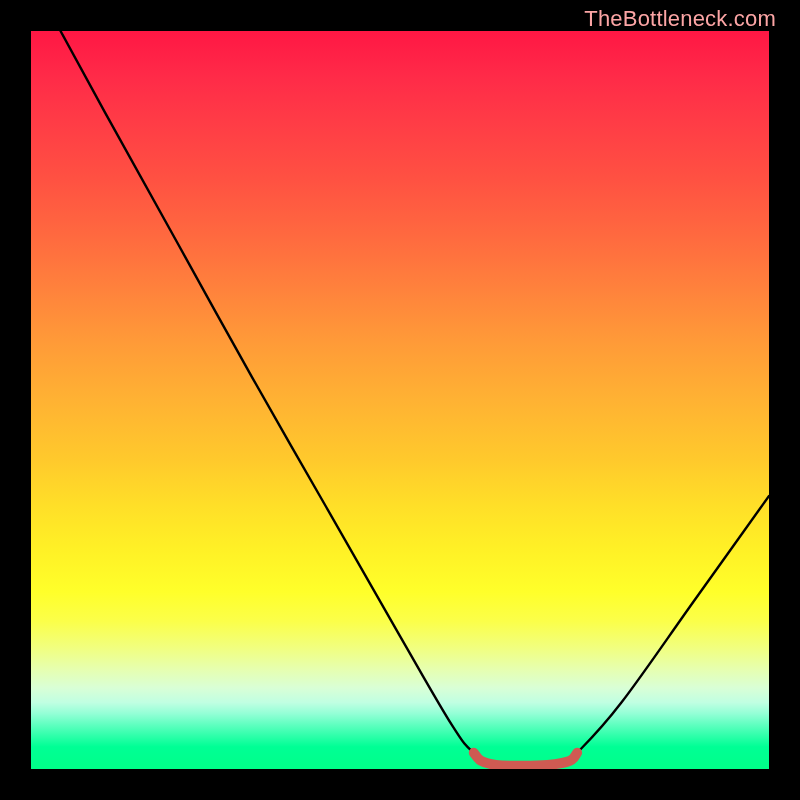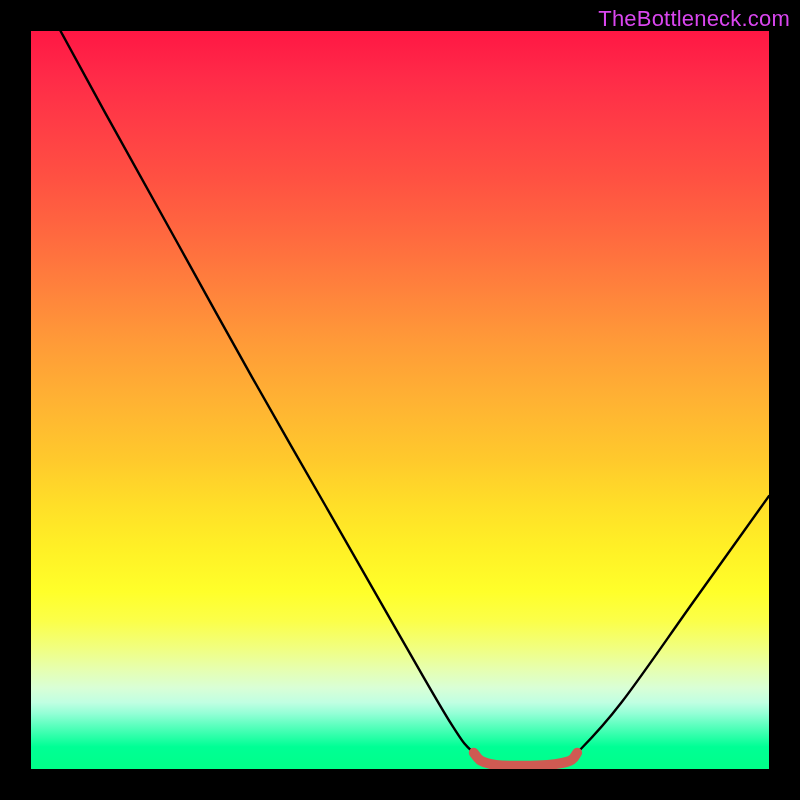--- a/index.html
+++ b/index.html
@@ -12,22 +12,22 @@
     font-family: Arial, Helvetica, sans-serif;
   }
   .frame {
     position: absolute;
     inset: 0;
     background: #000;
   }
   .attribution {
     position: absolute;
     top: 6px;
-    right: 10px;
-    color: #d946ef;
+    right: 24px;
+    color: #fca5a5;
     font-size: 22px;
     font-weight: 400;
     letter-spacing: 0.2px;
     z-index: 5;
   }
   .plot-area {
     position: absolute;
     left: 31px;
     top: 31px;
     width: 738px;

